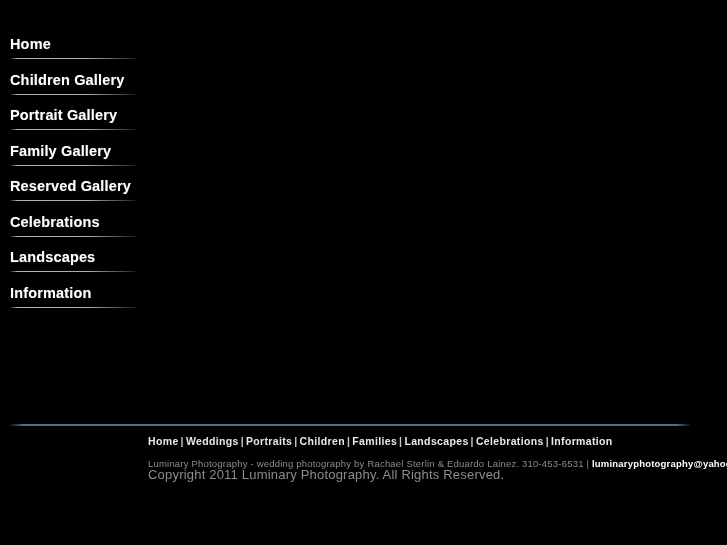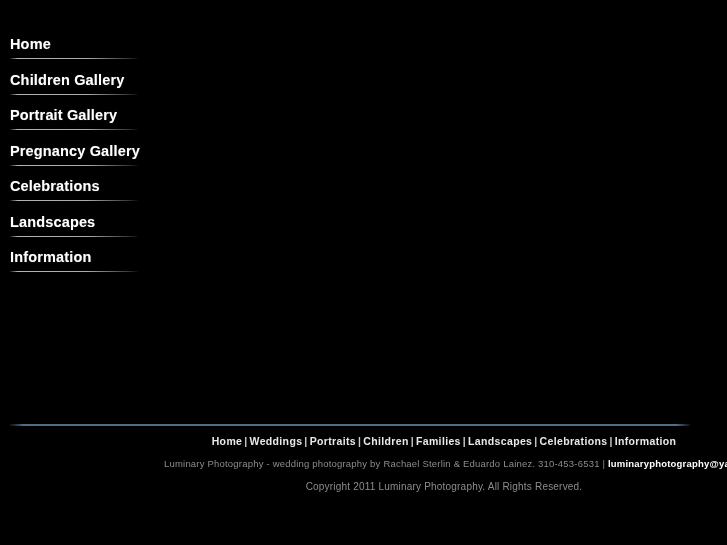--- a/index.html
+++ b/index.html
@@ -65,24 +65,23 @@
     width: 680px;
     height: 2px;
     background: linear-gradient(to right,
                 rgba(40,60,80,0.25) 0%,
                 rgba(84,116,145,0.95) 2%,
                 rgba(84,116,145,0.95) 98%,
                 rgba(40,60,80,0.25) 100%);
   }
   #footer {
     position: absolute;
-    left: 164px;
+    left: 148px;
     top: 435px;
     width: 560px;
-    text-align: center;
   }
   #footer-nav {
     font-size: 10.5px;
     font-weight: bold;
     letter-spacing: 0.35px;
     color: #e9e9ec;
     line-height: 13px;
     white-space: nowrap;
   }
   #footer-nav a {
@@ -106,26 +105,25 @@
   #footer-credit .email {
     color: #ffffff;
     font-weight: bold;
     text-decoration: none;
     cursor: pointer;
   }
   #footer-credit .pipe {
     color: #8c8c92;
   }
   #footer-copyright {
-    font-size: 10px;
+    font-size: 13px;
     letter-spacing: 0.2px;
     color: #8c8c92;
     line-height: 10.5px;
     white-space: nowrap;
-    margin-top: 12px;
   }
 </style>
 </head>
 <body>
 
 <nav id="main-nav">
 
   <a class="nav-item">
     <span class="nav-label">Home</span>
     <span class="nav-rule"></span>
@@ -135,23 +133,27 @@
   <a class="nav-item">
     <span class="nav-label">Children Gallery</span>
     <span class="nav-rule"></span>
   </a>
 
   <a class="nav-item">
     <span class="nav-label">Portrait Gallery</span>
     <span class="nav-rule"></span>
   </a>
 
+  <a class="nav-item">
+    <span class="nav-label">Family Gallery</span>
+    <span class="nav-rule"></span>
+  </a>
 
   <a class="nav-item">
-    <span class="nav-label">Pregnancy Gallery</span>
+    <span class="nav-label">Reserved Gallery</span>
     <span class="nav-rule"></span>
   </a>
 
   <a class="nav-item">
     <span class="nav-label">Celebrations</span>
     <span class="nav-rule"></span>
   </a>
 
   <a class="nav-item">
     <span class="nav-label">Landscapes</span>

